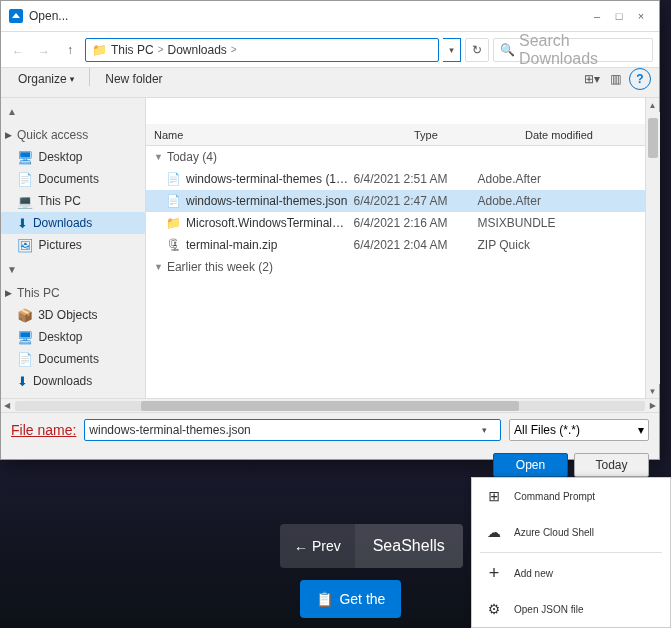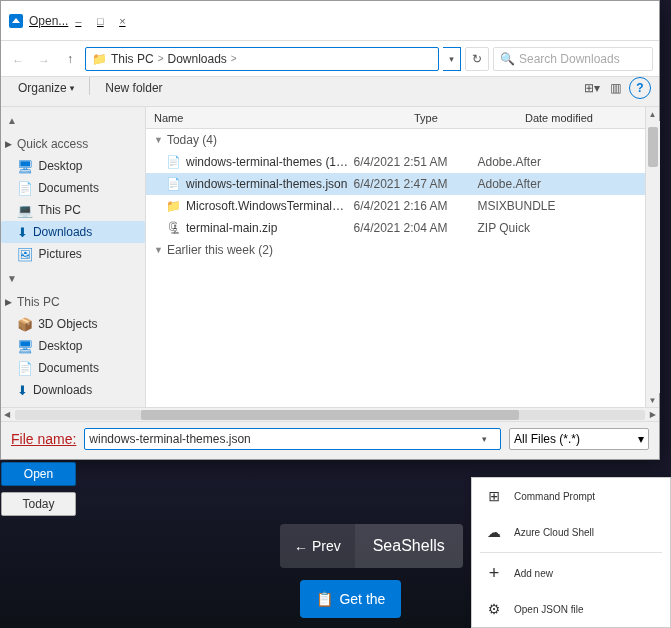--- a/index.html
+++ b/index.html
@@ -10,27 +10,26 @@
       position: absolute;
       top: 0; left: 0;
       width: 660px; height: 460px;
       background: #f0f0f0;
       border: 1px solid #999;
       box-shadow: 4px 4px 20px rgba(0,0,0,0.5);
     }
 
     .dialog-titlebar {
       background: #fff;
-      height: 40px;
+      height: 31px;
       display: flex;
       align-items: center;
       padding: 0 8px;
       border-bottom: 1px solid #ddd;
-      justify-content: flex-start;
-      text-decoration: underline;
+      justify-content: space-between;
     }
     .dialog-titlebar-left {
       display: flex;
       align-items: center;
       gap: 6px;
     }
     .titlebar-icon {
       width: 14px; height: 14px;
       background: #0078d7;
       border-radius: 2px;
@@ -230,20 +229,21 @@
       overflow-y: auto;
       background: white;
     }
     .file-list-header {
       display: flex;
       height: 22px;
       align-items: center;
       border-bottom: 1px solid #ddd;
       background: #f5f5f5;
       padding: 0 4px;
+      margin-top: 26px;
     }
     .col-header {
       font-size: 11px;
       color: #333;
       padding: 0 4px;
       cursor: pointer;
       height: 100%;
       display: flex; align-items: center;
     }
     .col-name { width: 260px; }
@@ -404,21 +404,20 @@
       font-size: 12px;
     }
 
     .action-buttons {
       display: flex;
       gap: 6px;
       margin-top: 6px;
       justify-content: flex-end;
       padding-right: 10px;
       padding-bottom: 4px;
-      flex-direction: column;
     }
     .btn-open {
       width: 75px; height: 24px;
       background: #0078d7;
       color: white;
       border: 1px solid #005a9e;
       border-radius: 2px;
       cursor: pointer;
       font-size: 12px;
     }
@@ -568,21 +567,21 @@
       <span style="color:#e8a000;">📁</span>
       <span>This PC</span>
       <span class="path-arrow">&gt;</span>
       <span>Downloads</span>
       <span class="path-arrow">&gt;</span>
     </div>
     <div class="address-dropdown">▾</div>
     <div class="refresh-btn">↻</div>
     <div class="search-box">
       <span>🔍</span>
-      <span style="color:#aaa;font-size:12px;">Search Downloads</span>
+      <span style="color:#aaa;font-size:16px;">Search Downloads</span>
     </div>
   </div>
 
   <div class="toolbar">
     <button class="toolbar-btn">
       <span>Organize</span>
       <span style="font-size:9px;">▾</span>
     </button>
     <div class="toolbar-separator"></div>
     <button class="toolbar-btn">New folder</button>

